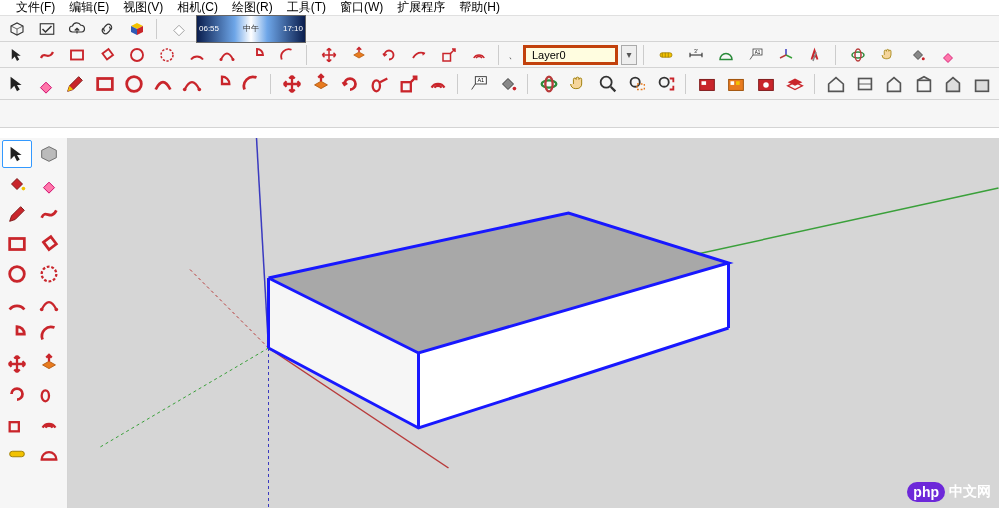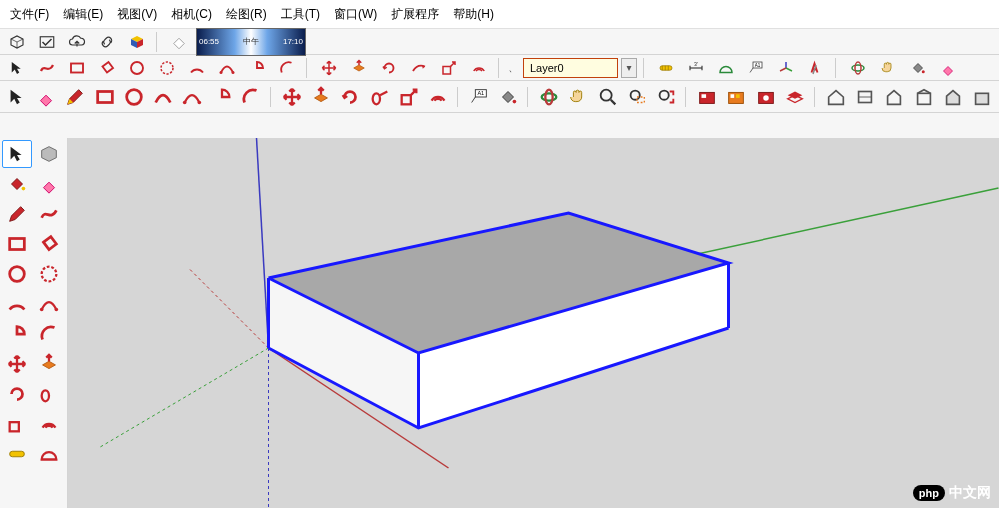--- a/index.html
+++ b/index.html
@@ -1,49 +1,49 @@
 <!DOCTYPE html>
 <html><head>
 <meta charset="utf-8">
 <style>
   * { box-sizing: border-box; margin: 0; padding: 0; user-select: none; }
   body { width: 999px; height: 508px; font-family: "Microsoft YaHei", sans-serif; font-size: 12px; background: #fff; overflow: hidden; position: relative; }
 
-  .menubar { height: 29px; background: #fff; display: flex; align-items: center; padding: 0 6px; gap: 6px; border-bottom: 1px solid #e0e0e0; }
+  .menubar { height: 16px; background: #fff; display: flex; align-items: center; padding: 0 12px; gap: 6px; border-bottom: 1px solid #e0e0e0; }
   .menubar span { padding: 2px 4px; cursor: default; color: #000; font-size: 12px; }
 
   .shelf-row { height: 26px; background: #f6f6f6; border-bottom: 1px solid #d4d4d4; display: flex; align-items: center; padding: 0 4px; gap: 4px; }
 
   .icon-btn { width: 26px; height: 22px; display: inline-flex; align-items: center; justify-content: center; border: 1px solid transparent; border-radius: 2px; }
   .icon-btn svg { width: 18px; height: 18px; }
 
   .sep { width: 4px; height: 20px; border-left: 1px solid #ccc; margin: 0 2px; }
 
   .gradient-bar { height: 14px; width: 110px; background: linear-gradient(90deg, #2aa9ff, #9fe04e, #ffe100, #ff9a00, #ff3b3b, #b31e5e); border: 1px solid #999; font-size: 8px; color: #333; display: flex; align-items: flex-end; position: relative; }
   .gradient-labels { font-size: 8px; color: #444; letter-spacing: 1px; margin-top: 1px; }
   .time-bar { height: 28px; width: 110px; background: linear-gradient(90deg, #0a1d4d 0%, #6ea6e8 35%, #fff 50%, #6ea6e8 65%, #0a1d4d 100%); border: 1px solid #666; display: flex; justify-content: space-between; align-items: center; font-size: 8px; color: #fff; padding: 0 2px; }
   .time-bar .mid { color: #333; }
 
-  .layer-select { height: 20px; width: 95px; border: 1px solid #c2410c; background: #fffde0; font-size: 11px; padding-left: 6px; display: inline-flex; align-items: center; }
+  .layer-select { height: 20px; width: 95px; border: 3px solid #c2410c; background: #fffde0; font-size: 11px; padding-left: 6px; display: inline-flex; align-items: center; }
   .layer-dd { width: 16px; height: 20px; border: 1px solid #aaa; background: #eee; display: inline-flex; align-items: center; justify-content: center; margin-left: -1px; font-size: 10px; color: #555; }
 
   .tool-row { height: 32px; background: #f6f6f6; border-bottom: 1px solid #d4d4d4; display: flex; align-items: center; padding: 0 4px; gap: 4px; flex-wrap: nowrap; overflow: hidden; }
   .tool-row .icon-btn { width: 30px; height: 28px; }
   .tool-row .icon-btn svg { width: 22px; height: 22px; }
 
   .work-area { position: absolute; top: 138px; left: 0; right: 0; bottom: 0; display: flex; }
   .side-tools { width: 68px; background: #f6f6f6; border-right: 1px solid #d4d4d4; display: flex; flex-wrap: wrap; align-content: flex-start; padding: 2px; gap: 2px; }
   .side-tools .icon-btn { width: 30px; height: 28px; }
   .side-tools .icon-btn svg { width: 22px; height: 22px; }
   .side-tools .active { background: #fff; border: 1px solid #3399ff; }
 
   .viewport { flex: 1; background: #d6d6d6; position: relative; overflow: hidden; }
 
   .watermark { position: absolute; right: 8px; bottom: 6px; display: flex; align-items: center; gap: 4px; color: #fff; font-weight: bold; font-size: 14px; }
-  .watermark .badge { background: #000000; padding: 2px 6px; border-radius: 10px; font-size: 11px; }
+  .watermark .badge { background: #6d28d9; padding: 2px 6px; border-radius: 10px; font-size: 14px; }
 
   
   .st-red { stroke: #c9252b; }
   .fl-red { fill: #c9252b; }
 </style>
 </head>
 <body>
 
 <div class="menubar">
   <span>文件(F)</span>

